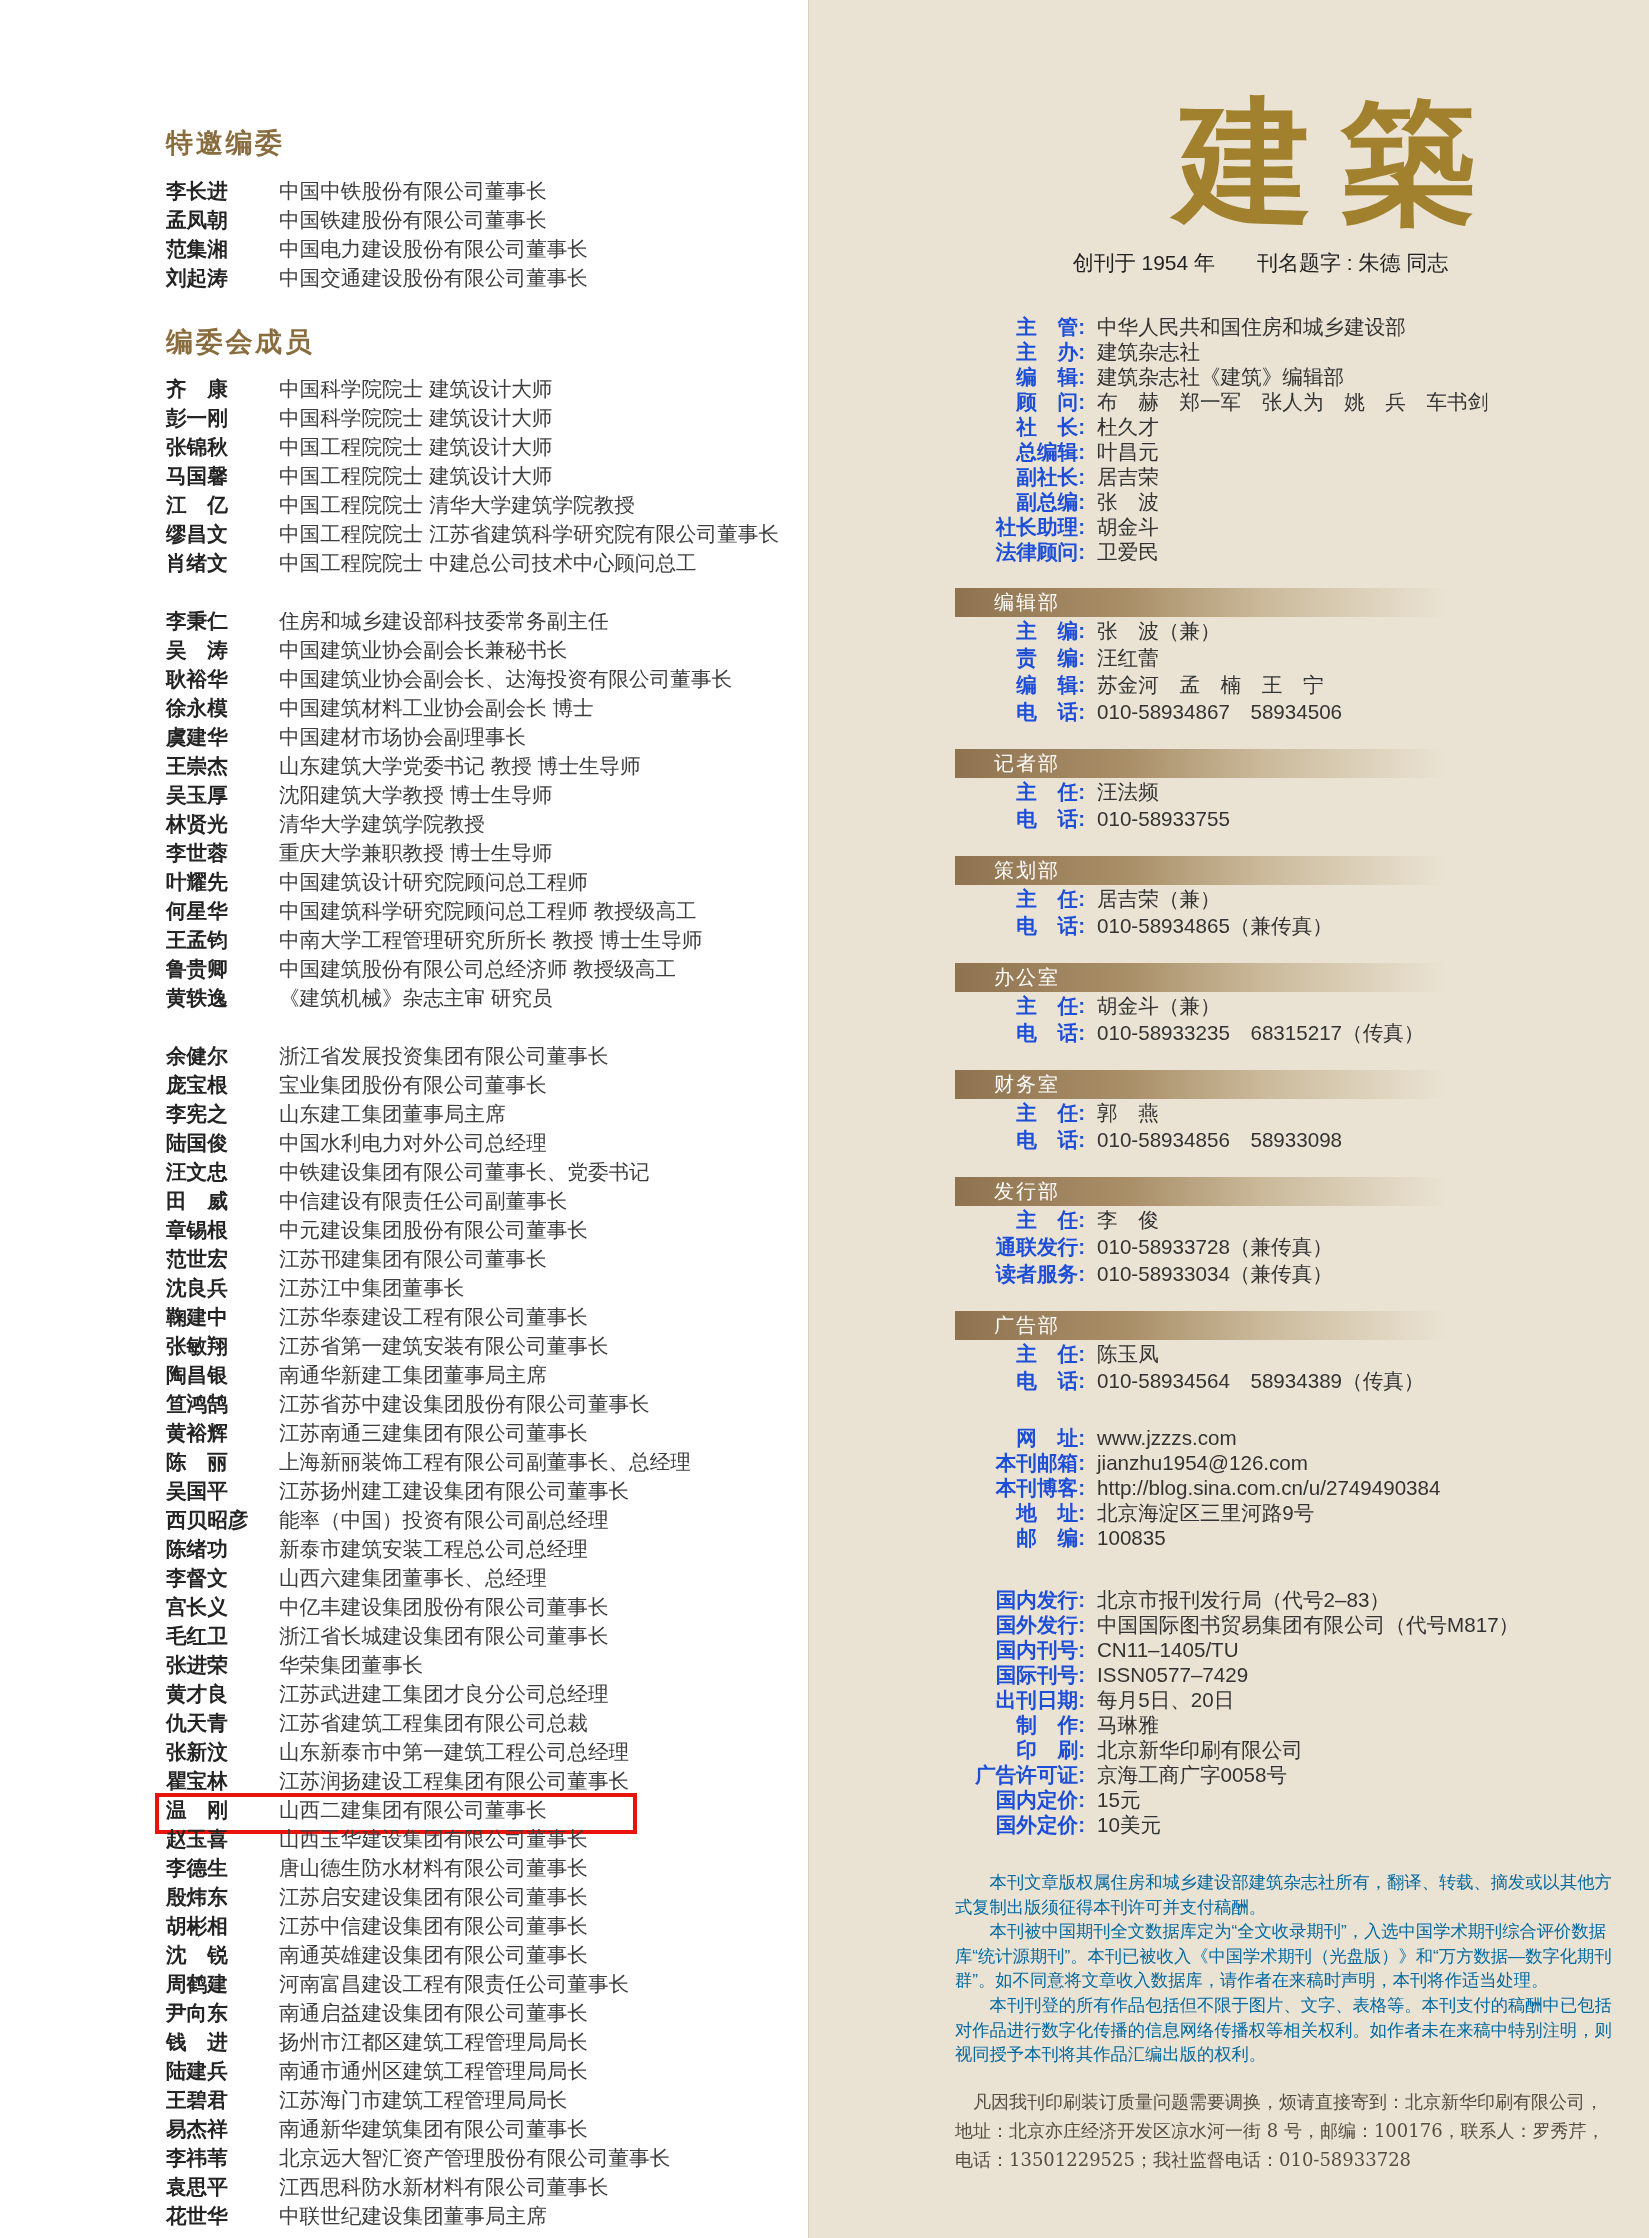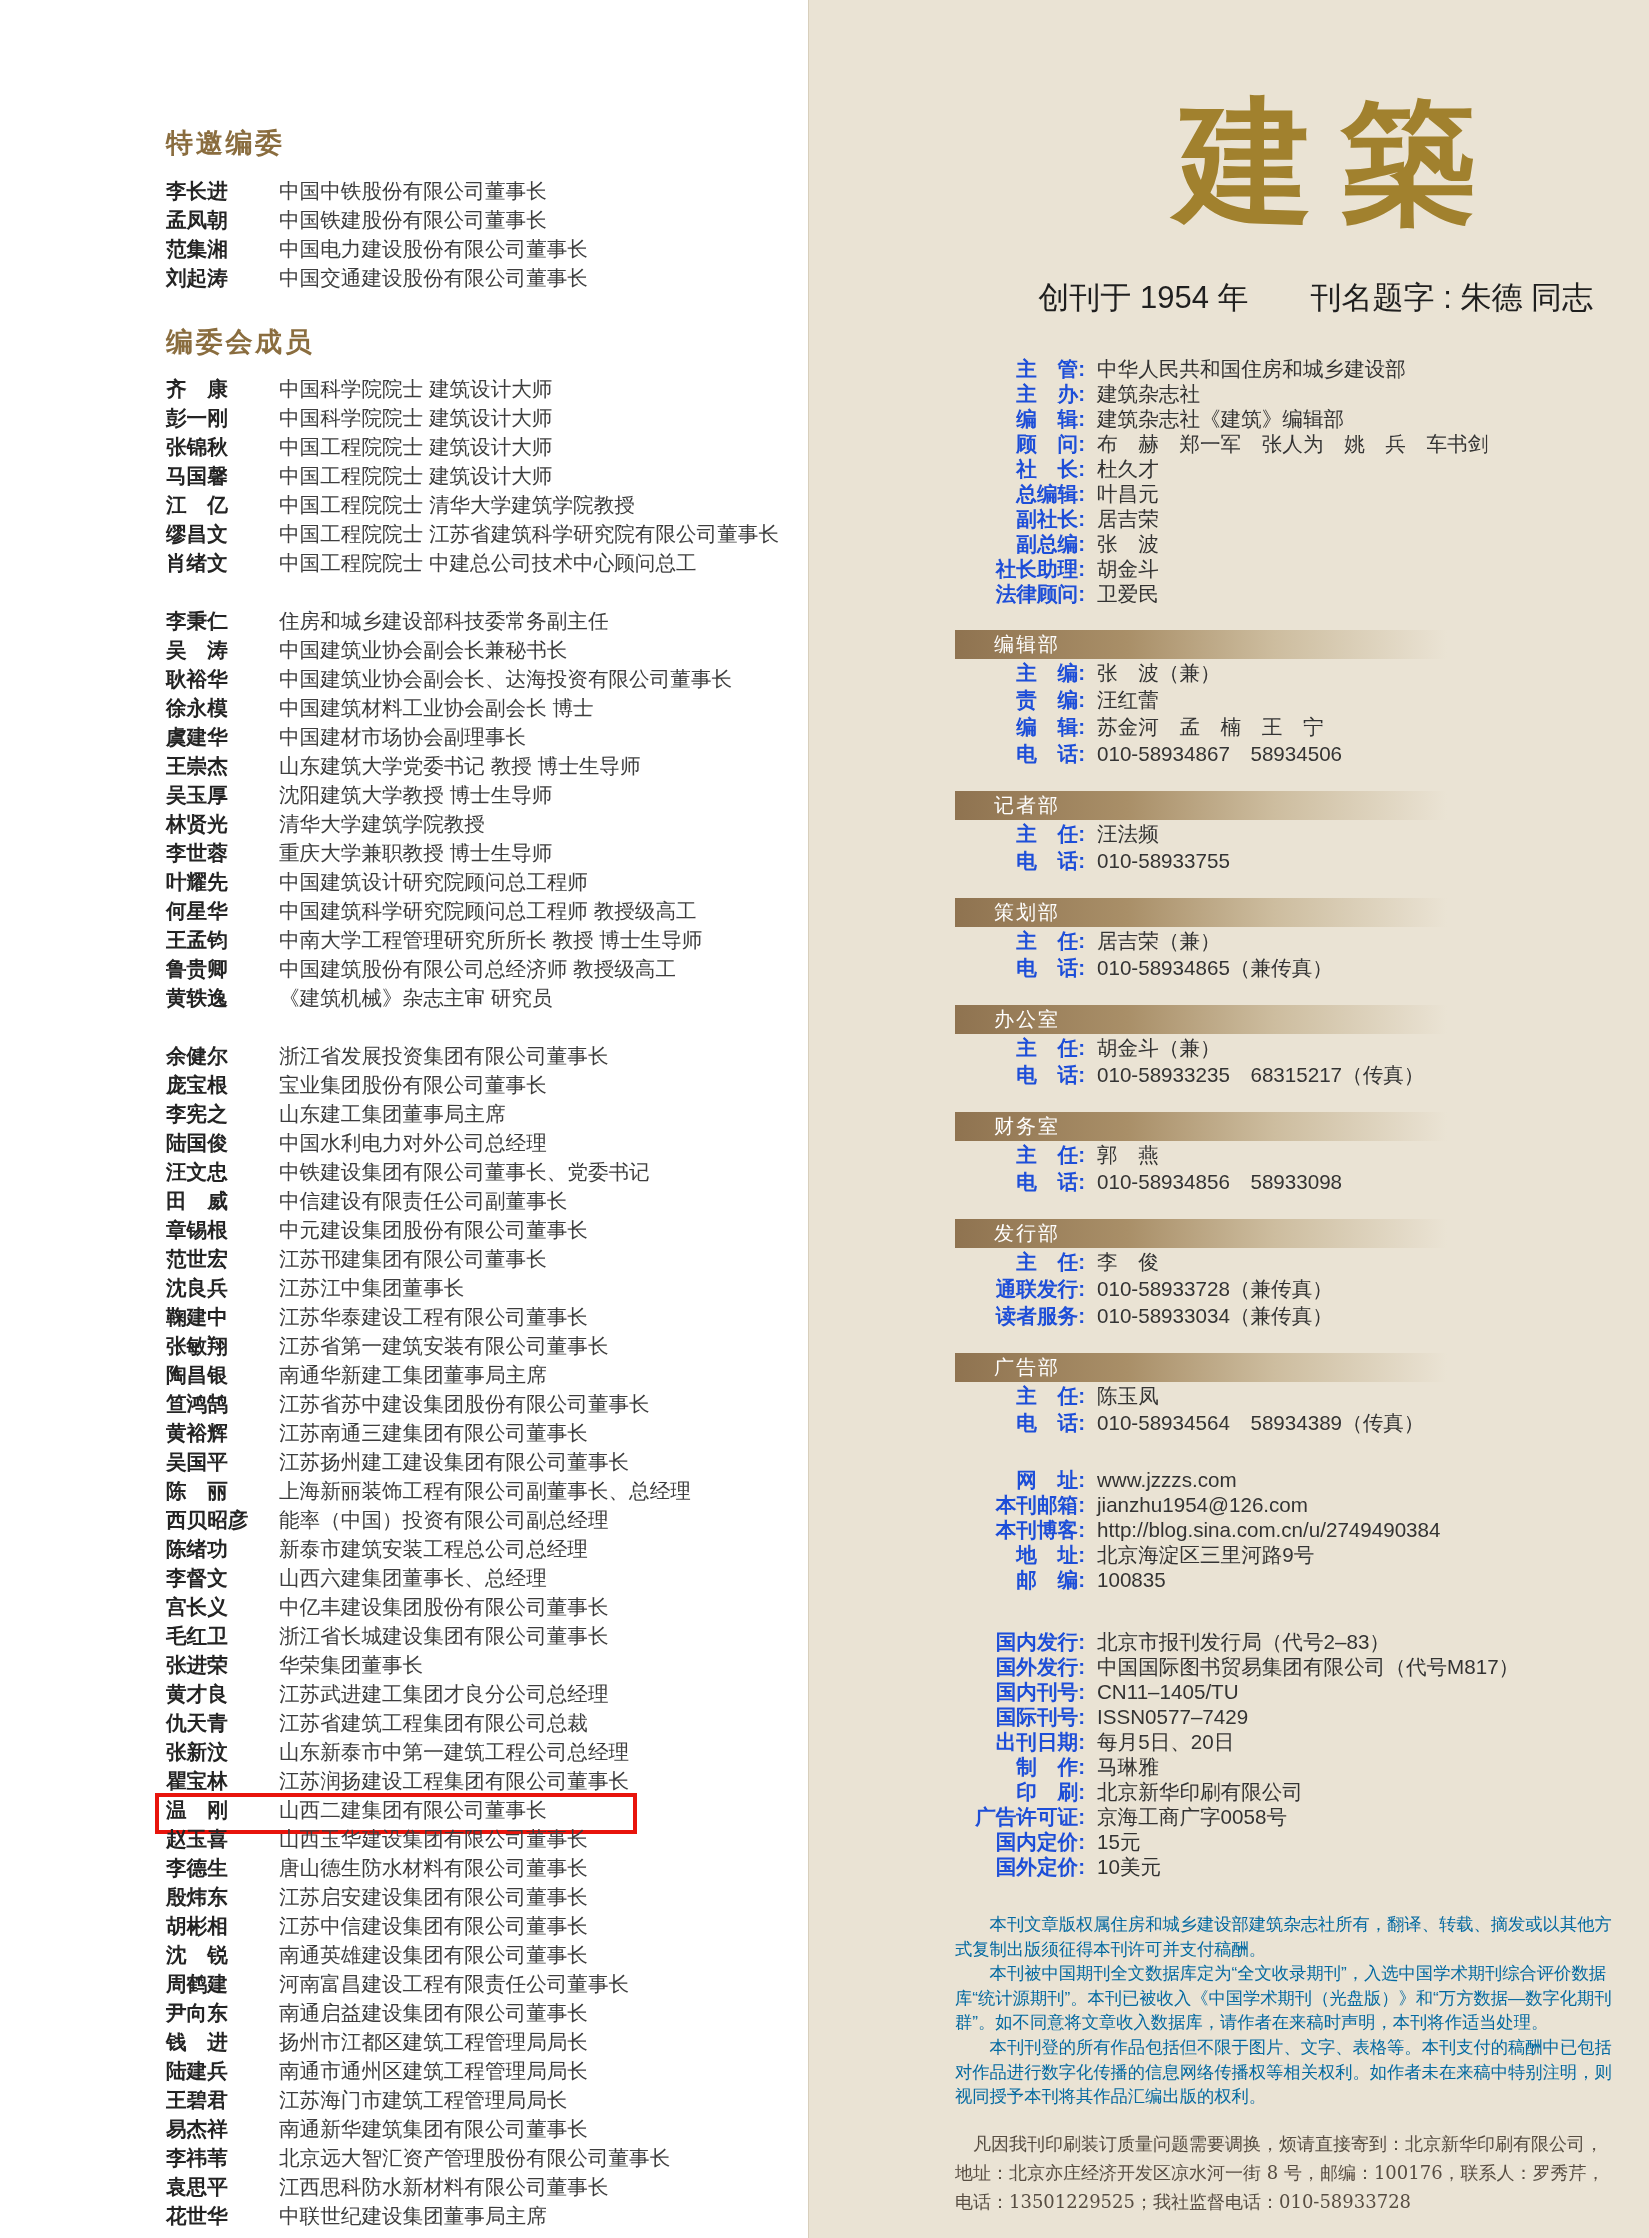--- a/index.html
+++ b/index.html
@@ -16,22 +16,22 @@
   .row .tt{white-space:pre;}
   .hl-box{position:absolute;left:-10.6px;top:-2.7px;width:474px;height:33px;
           border:4px solid #e8140c;pointer-events:none;}
   
   .right-col{position:absolute;left:808px;top:0;width:976px;height:2239px;
              background:#eae3d4;border-left:0.7px solid #d8cfbc;box-sizing:border-box;overflow:hidden;}
   .right-inner{padding:73px 40px 0 146px;}
   .logo{font-family:"DejaVu Serif","Liberation Serif",serif;font-weight:bold;font-size:136px;
         line-height:176px;color:#a1812e;text-align:center;letter-spacing:28px;margin-left:-146px;
         width:772px;padding-left:146px;box-sizing:content-box;}
-  .founded{margin-top:28px;margin-left:-27px;text-align:right;width:665px;
-           font-size:31px;color:#1f1f1f;}
+  .founded{margin-top:0;margin-left:-27px;text-align:center;width:665px;
+           font-size:21px;color:#1f1f1f;}
   .masthead{margin-top:37px;}
   .kvrow{display:flex;font-size:20.6px;color:#333333;}
   .masthead .kvrow{line-height:25px;}
   .kvrow .lbl{width:130px;flex:none;text-align:right;font-weight:bold;color:#1d4ed8;white-space:pre;}
   .kvrow .val{margin-left:12px;white-space:pre;}
   .dept{margin-top:24px;}
   .bar{height:29px;line-height:29px;width:492px;box-sizing:border-box;padding-left:39px;
        margin-left:0;color:#ffffff;font-weight:normal;font-size:20px;letter-spacing:2px;
        background:linear-gradient(90deg,#8f7350 0%,#a98f68 35%,#cdbd9f 65%,rgba(234,227,212,0) 100%);}
   .dept .kvrow{line-height:27px;}
@@ -212,26 +212,26 @@
           </div>
           <div class="row">
             <span class="nm">笪鸿鹄</span>
             <span class="tt">江苏省苏中建设集团股份有限公司董事长</span>
           </div>
           <div class="row">
             <span class="nm">黄裕辉</span>
             <span class="tt">江苏南通三建集团有限公司董事长</span>
           </div>
           <div class="row">
+            <span class="nm">陈　丽</span>
+            <span class="tt">上海新丽装饰工程有限公司副董事长、总经理</span>
+          </div>
+          <div class="row">
             <span class="nm">吴国平</span>
             <span class="tt">江苏扬州建工建设集团有限公司董事长</span>
-          </div>
-          <div class="row">
-            <span class="nm">陈　丽</span>
-            <span class="tt">上海新丽装饰工程有限公司副董事长、总经理</span>
           </div>
           <div class="row">
             <span class="nm">西贝昭彦</span>
             <span class="tt">能率（中国）投资有限公司副总经理</span>
           </div>
           <div class="row">
             <span class="nm">陈绪功</span>
             <span class="tt">新泰市建筑安装工程总公司总经理</span>
           </div>
           <div class="row">

